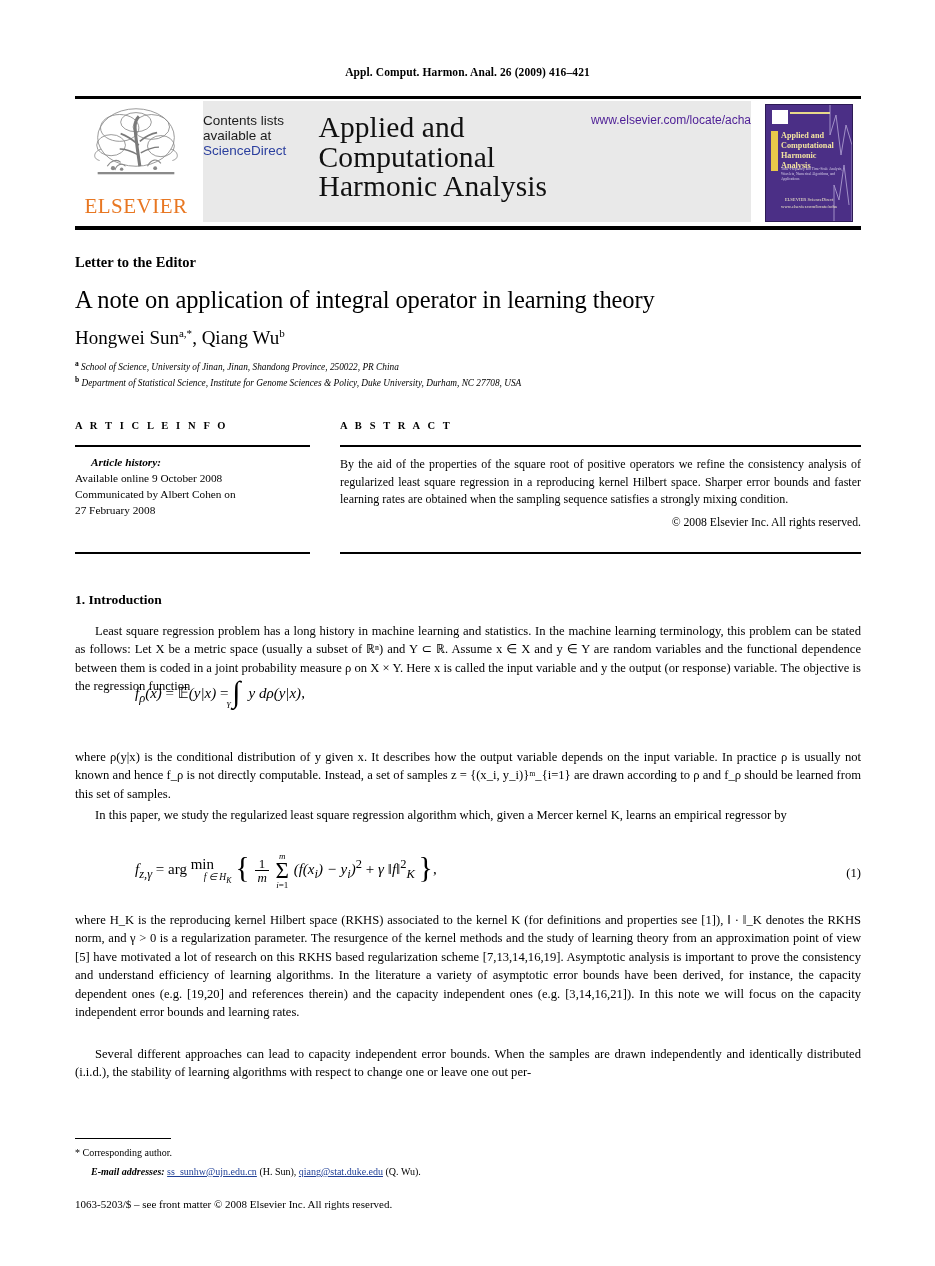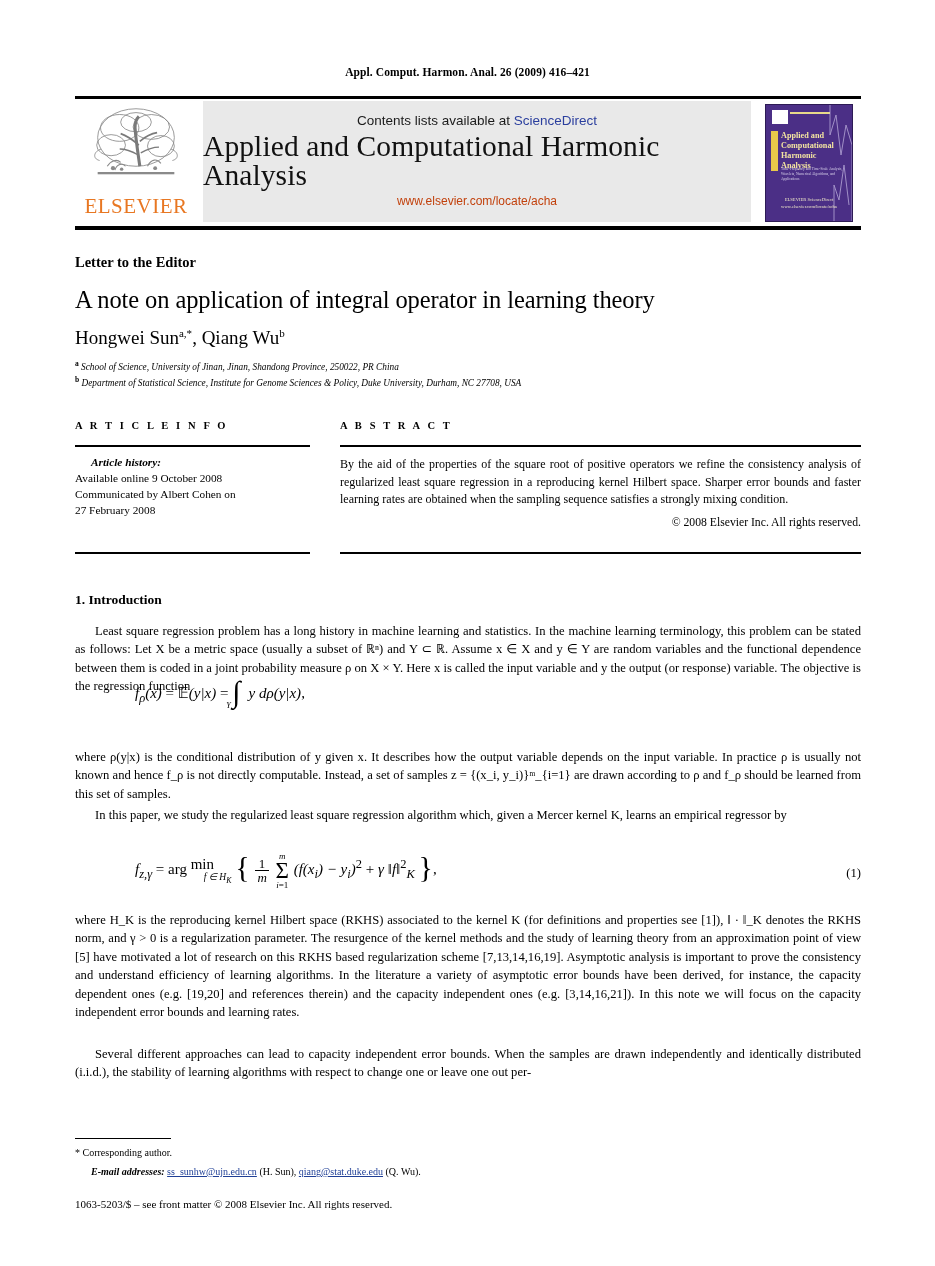--- a/index.html
+++ b/index.html
@@ -71,22 +71,21 @@
     color: #e87722;
     font-size: 21px;
     letter-spacing: 0.5px;
     line-height: 1;
     margin-top: 1px;
   }
   .banner {
     flex: 1 1 auto;
     background: #e9e9e9;
     display: flex;
-    flex-direction: column;
-    align-items: center;
+    flex-direction: row;
     justify-content: space-between;
     padding: 12px 0 14px 0;
     box-sizing: border-box;
     margin: 2px 6px 4px 6px;
   }
   .contents-line {
     font-family: "Liberation Sans", sans-serif;
     font-size: 13.5px;
     color: #1b1b1b;
   }
@@ -96,21 +95,21 @@
   .journal-title {
     font-family: "Liberation Serif", serif;
     font-size: 29.5px;
     color: #111;
     letter-spacing: 0.1px;
     line-height: 1;
   }
   .journal-url {
     font-family: "Liberation Sans", sans-serif;
     font-size: 12px;
-    color: #c2410c;
+    color: #4c1d95;
   }
   .cover-block {
     width: 104px;
     flex: 0 0 104px;
     display: flex;
     align-items: center;
     justify-content: center;
   }
   .cover {
     width: 88px;

